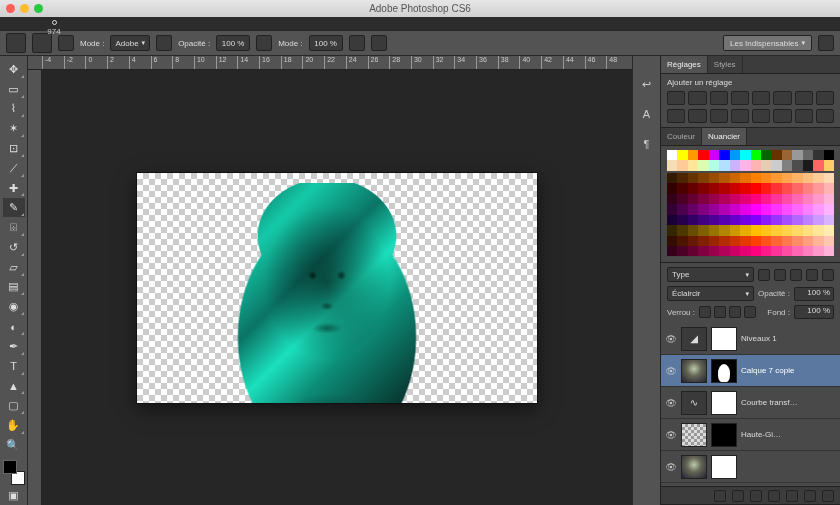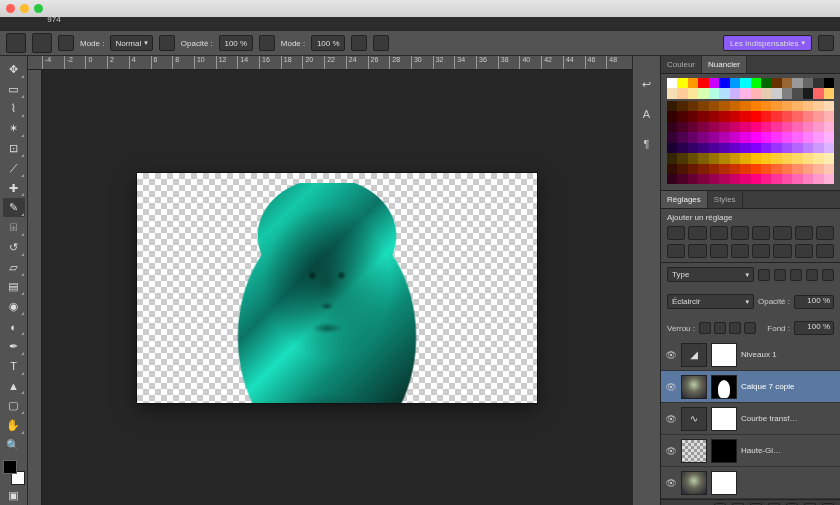--- a/index.html
+++ b/index.html
@@ -11,21 +11,21 @@
   .mac-title { position: absolute; left: 0; right: 0; text-align: center; color: #555; font-size: 10px; }
   .menubar { height: 13px; background: #2c2c2c; }
   .options-bar { height: 26px; background: #535353; border-top: 1px solid #282828; border-bottom: 1px solid #282828; display: flex; align-items: center; padding: 0 6px; gap: 6px; font-size: 8px; }
   .options-bar .tool-swatch { width: 20px; height: 20px; background: #3a3a3a; border: 1px solid #222; border-radius: 2px; }
   .opt-label { color: #ddd; font-size: 8px; }
   .opt-select { background: #3a3a3a; border: 1px solid #222; color: #ddd; font-size: 8px; height: 16px; padding: 0 4px; border-radius: 2px; display: inline-flex; align-items: center; gap: 3px; }
   .opt-select::after { content: "▾"; font-size: 7px; }
   .opt-pct { background: #3a3a3a; border: 1px solid #222; color: #ddd; font-size: 8px; width: 34px; height: 16px; display: inline-flex; align-items: center; justify-content: center; border-radius: 2px; }
   .opt-icon { width: 16px; height: 16px; background: #3a3a3a; border: 1px solid #222; border-radius: 2px; }
   .spacer { flex: 1; }
-  .opt-button { background: #8b5cf6; border: 1px solid #222; color: #ddd; font-size: 8px; height: 16px; padding: 0 6px; border-radius: 2px; display: inline-flex; align-items: center; gap: 3px; }
+  .opt-button { background: #737373; border: 1px solid #222; color: #ddd; font-size: 8px; height: 16px; padding: 0 6px; border-radius: 2px; display: inline-flex; align-items: center; gap: 3px; }
   .opt-button::after { content: "▾"; font-size: 7px; }
   .workspace { display: flex; height: calc(505px - 17px - 13px - 26px); }
   .toolbox { width: 28px; background: #535353; border-right: 1px solid #282828; display: flex; flex-direction: column; align-items: center; padding-top: 4px; gap: 1px; }
   .tool { width: 22px; height: 19px; display: flex; align-items: center; justify-content: center; color: #ddd; font-size: 11px; cursor: pointer; position: relative; }
   .tool.selected { background: #3a3a3a; }
   .tri { position: absolute; right: 1px; bottom: 1px; width: 0; height: 0; border-left: 3px solid transparent; border-bottom: 3px solid #999; }
   .fgbg { width: 22px; height: 26px; position: relative; margin-top: 4px; }
   .bg-sw { position: absolute; right: 0; bottom: 0; width: 14px; height: 14px; background: #fff; border: 1px solid #222; }
   .fg-sw { position: absolute; left: 0; top: 0; width: 14px; height: 14px; background: #000; border: 1px solid #666; }
   .canvas-region { flex: 1; display: flex; flex-direction: column; background: #262626; min-width: 0; }
@@ -81,21 +81,21 @@
   .ptab { padding: 0 6px; font-size: 8px; color: #aaa; display: flex; align-items: center; background: #3c3c3c; border-right: 1px solid #2a2a2a; cursor: pointer; }
   .ptab.active { background: #535353; color: #eee; }
   .swatches-body { padding: 4px 6px 6px 6px; }
   .swatch-grid, .swatch-grid2 { display: grid; grid-template-columns: repeat(16, 1fr); gap: 0; }
   .sw { width: 100%; aspect-ratio: 1/1; }
   .swatch-grid2 { margin-top: 2px; }
   .adjust-body { padding: 4px 6px; display: flex; flex-direction: column; gap: 4px; font-size: 8px; color: #ddd; }
   .adj-icons { display: grid; grid-template-columns: repeat(8,1fr); gap: 3px; }
   .adj-icon { height: 14px; background: #3a3a3a; border: 1px solid #222; border-radius: 2px; }
   .layers-panel { flex: 1; }
-  .layers-controls { padding: 4px 6px; display: flex; flex-direction: column; gap: 12px; font-size: 8px; }
+  .layers-controls { padding: 4px 6px; display: flex; flex-direction: column; gap: 4px; font-size: 8px; }
   .row { display: flex; align-items: center; gap: 4px; }
   .select { flex: 1; background: #3a3a3a; border: 1px solid #222; color: #ddd; height: 15px; border-radius: 2px; display: flex; align-items: center; padding: 0 4px; justify-content: space-between; }
   .select::after { content: "▾"; font-size: 7px; }
   .mini-input { background: #3a3a3a; border: 1px solid #222; color: #ddd; width: 40px; height: 14px; font-size: 8px; text-align: right; padding-right: 3px; border-radius: 2px; }
   .lock-icons { display: flex; gap: 3px; }
   .lock-ic { width: 12px; height: 12px; background: #3a3a3a; border: 1px solid #222; border-radius: 2px; }
   .layer-list { flex: 1; overflow: hidden; background: #494949; }
   .layer { height: 32px; display: flex; align-items: center; gap: 4px; padding: 0 4px; border-bottom: 1px solid #333; font-size: 8px; color: #ddd; }
   .layer.selected { background: #5a78a0; color: #fff; }
   .eye { width: 12px; height: 12px; display: flex; align-items: center; justify-content: center; color: #ccc; font-size: 9px; }
@@ -110,48 +110,49 @@
   }
   .thumb.white { background: #fff; }
   .thumb.black { background: #000; }
   .thumb.photo { background: radial-gradient(circle at 50% 40%, #bca 0%, #665 40%, #223 100%); }
   .thumb.mask-sil { background: #000; }
   .thumb.mask-sil::after { content:""; position:absolute; inset:4px 6px 0 6px; background:#fff; border-radius: 50% 50% 30% 30% / 50% 50% 40% 40%; }
   .thumb.adj-icon-th { background: #3a3a3a; display:flex; align-items:center; justify-content:center; color:#ddd; font-size:10px; }
   .layer-name { flex: 1; overflow: hidden; text-overflow: ellipsis; white-space: nowrap; }
   .panel-footer { height: 18px; background: #3c3c3c; border-top: 1px solid #222; display: flex; align-items: center; justify-content: flex-end; gap: 6px; padding: 0 6px; }
   .pf-ic { width: 12px; height: 12px; background: #3a3a3a; border: 1px solid #222; border-radius: 2px; }
-  .brush-size { position:absolute; left:4px; bottom:14px; width:34px; height:30px; display:flex; flex-direction:column; align-items:center; color:#ccc; font-size:8px; }
+  .brush-size { position:absolute; left:4px; bottom:2px; width:34px; height:30px; display:flex; flex-direction:column; align-items:center; color:#ccc; font-size:8px; }
   .brush-circle{ width:5px; height:5px; border:1px solid #ddd; border-radius:50%; margin-bottom:2px;}
 </style>
 </head>
 <body>
 
 <div class="mac-titlebar">
   <div class="mac-dots">
     <div class="mac-dot red"></div>
     <div class="mac-dot yellow"></div>
     <div class="mac-dot green"></div>
   </div>
+  <div class="mac-title">Adobe Photoshop CS6</div>
 </div>
 
 <div class="menubar"></div>
 
 <div class="options-bar">
   <div class="tool-swatch"></div>
   <div class="tool-swatch" style="position:relative">
     <div class="brush-size">
       <div class="brush-circle"></div>
       <span>974</span>
     </div>
   </div>
   <div class="opt-icon"></div>
   <span class="opt-label">Mode :</span>
   <span class="opt-select">
-      <span>Normal</span>
+      <span>Adobe</span>
     </span>
   <div class="opt-icon"></div>
   <span class="opt-label">Opacité :</span>
   <span class="opt-pct">100 %</span>
   <div class="opt-icon"></div>
   <span class="opt-label">Mode :</span>
   <span class="opt-pct">100 %</span>
   <div class="opt-icon"></div>
   <div class="opt-icon"></div>
   <div class="spacer"></div>
@@ -231,20 +232,50 @@
     </div>
   </div>
 
   <div class="right-strip">
     <div class="strip-icon">↩</div>
     <div class="strip-icon">A</div>
     <div class="strip-icon">¶</div>
   </div>
 
   <div class="panels">
+
+    <div class="panel">
+      <div class="panel-tabs">
+        <div class="ptab active">Réglages</div>
+        <div class="ptab">Styles</div>
+      </div>
+      <div class="adjust-body">
+        <div>Ajouter un réglage</div>
+        <div class="adj-icons">
+          <div class="adj-icon"></div>
+          <div class="adj-icon"></div>
+          <div class="adj-icon"></div>
+          <div class="adj-icon"></div>
+          <div class="adj-icon"></div>
+          <div class="adj-icon"></div>
+          <div class="adj-icon"></div>
+          <div class="adj-icon"></div>
+        </div>
+        <div class="adj-icons">
+          <div class="adj-icon"></div>
+          <div class="adj-icon"></div>
+          <div class="adj-icon"></div>
+          <div class="adj-icon"></div>
+          <div class="adj-icon"></div>
+          <div class="adj-icon"></div>
+          <div class="adj-icon"></div>
+          <div class="adj-icon"></div>
+        </div>
+      </div>
+    </div>
 
     <div class="panel">
       <div class="panel-tabs">
         <div class="ptab">Couleur</div>
         <div class="ptab active">Nuancier</div>
       </div>
       <div class="swatches-body">
         <div class="swatch-grid" id="swg1">
             <div class="sw" style="background: rgb(255, 255, 255);"></div>
             <div class="sw" style="background: rgb(255, 255, 0);"></div>
@@ -405,50 +436,20 @@
             <div class="sw" style="background: rgb(255, 51, 153);"></div>
             <div class="sw" style="background: rgb(255, 77, 166);"></div>
             <div class="sw" style="background: rgb(255, 102, 179);"></div>
             <div class="sw" style="background: rgb(255, 128, 191);"></div>
             <div class="sw" style="background: rgb(255, 153, 204);"></div>
             <div class="sw" style="background: rgb(255, 179, 217);"></div>
           </div>
       </div>
     </div>
 
-    <div class="panel">
-      <div class="panel-tabs">
-        <div class="ptab active">Réglages</div>
-        <div class="ptab">Styles</div>
-      </div>
-      <div class="adjust-body">
-        <div>Ajouter un réglage</div>
-        <div class="adj-icons">
-          <div class="adj-icon"></div>
-          <div class="adj-icon"></div>
-          <div class="adj-icon"></div>
-          <div class="adj-icon"></div>
-          <div class="adj-icon"></div>
-          <div class="adj-icon"></div>
-          <div class="adj-icon"></div>
-          <div class="adj-icon"></div>
-        </div>
-        <div class="adj-icons">
-          <div class="adj-icon"></div>
-          <div class="adj-icon"></div>
-          <div class="adj-icon"></div>
-          <div class="adj-icon"></div>
-          <div class="adj-icon"></div>
-          <div class="adj-icon"></div>
-          <div class="adj-icon"></div>
-          <div class="adj-icon"></div>
-        </div>
-      </div>
-    </div>
-
     <div class="panel layers-panel">
       <div class="layers-controls">
         <div class="row">
           <div class="select">
               <span>Type</span>
             </div>
           <div class="lock-ic"></div>
           <div class="lock-ic"></div>
           <div class="lock-ic"></div>
           <div class="lock-ic"></div>

